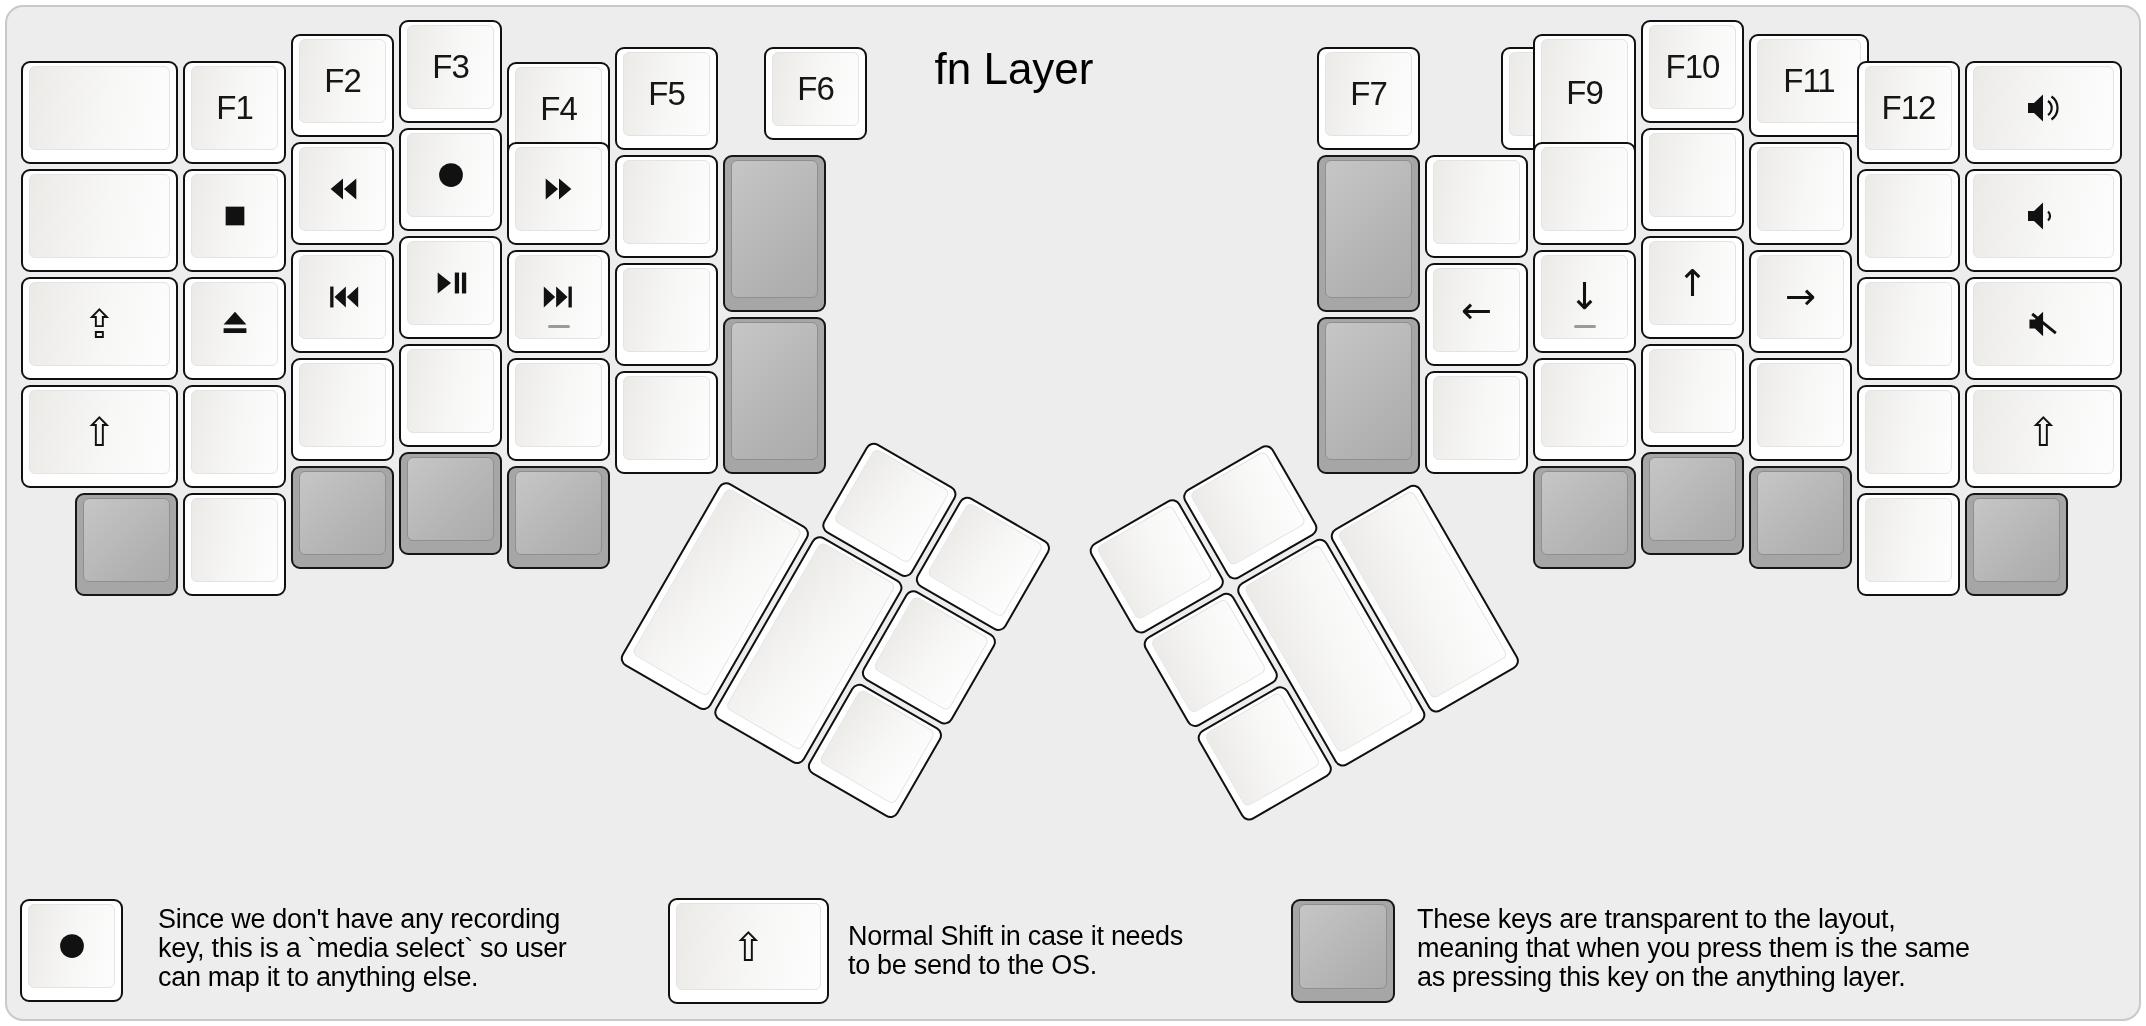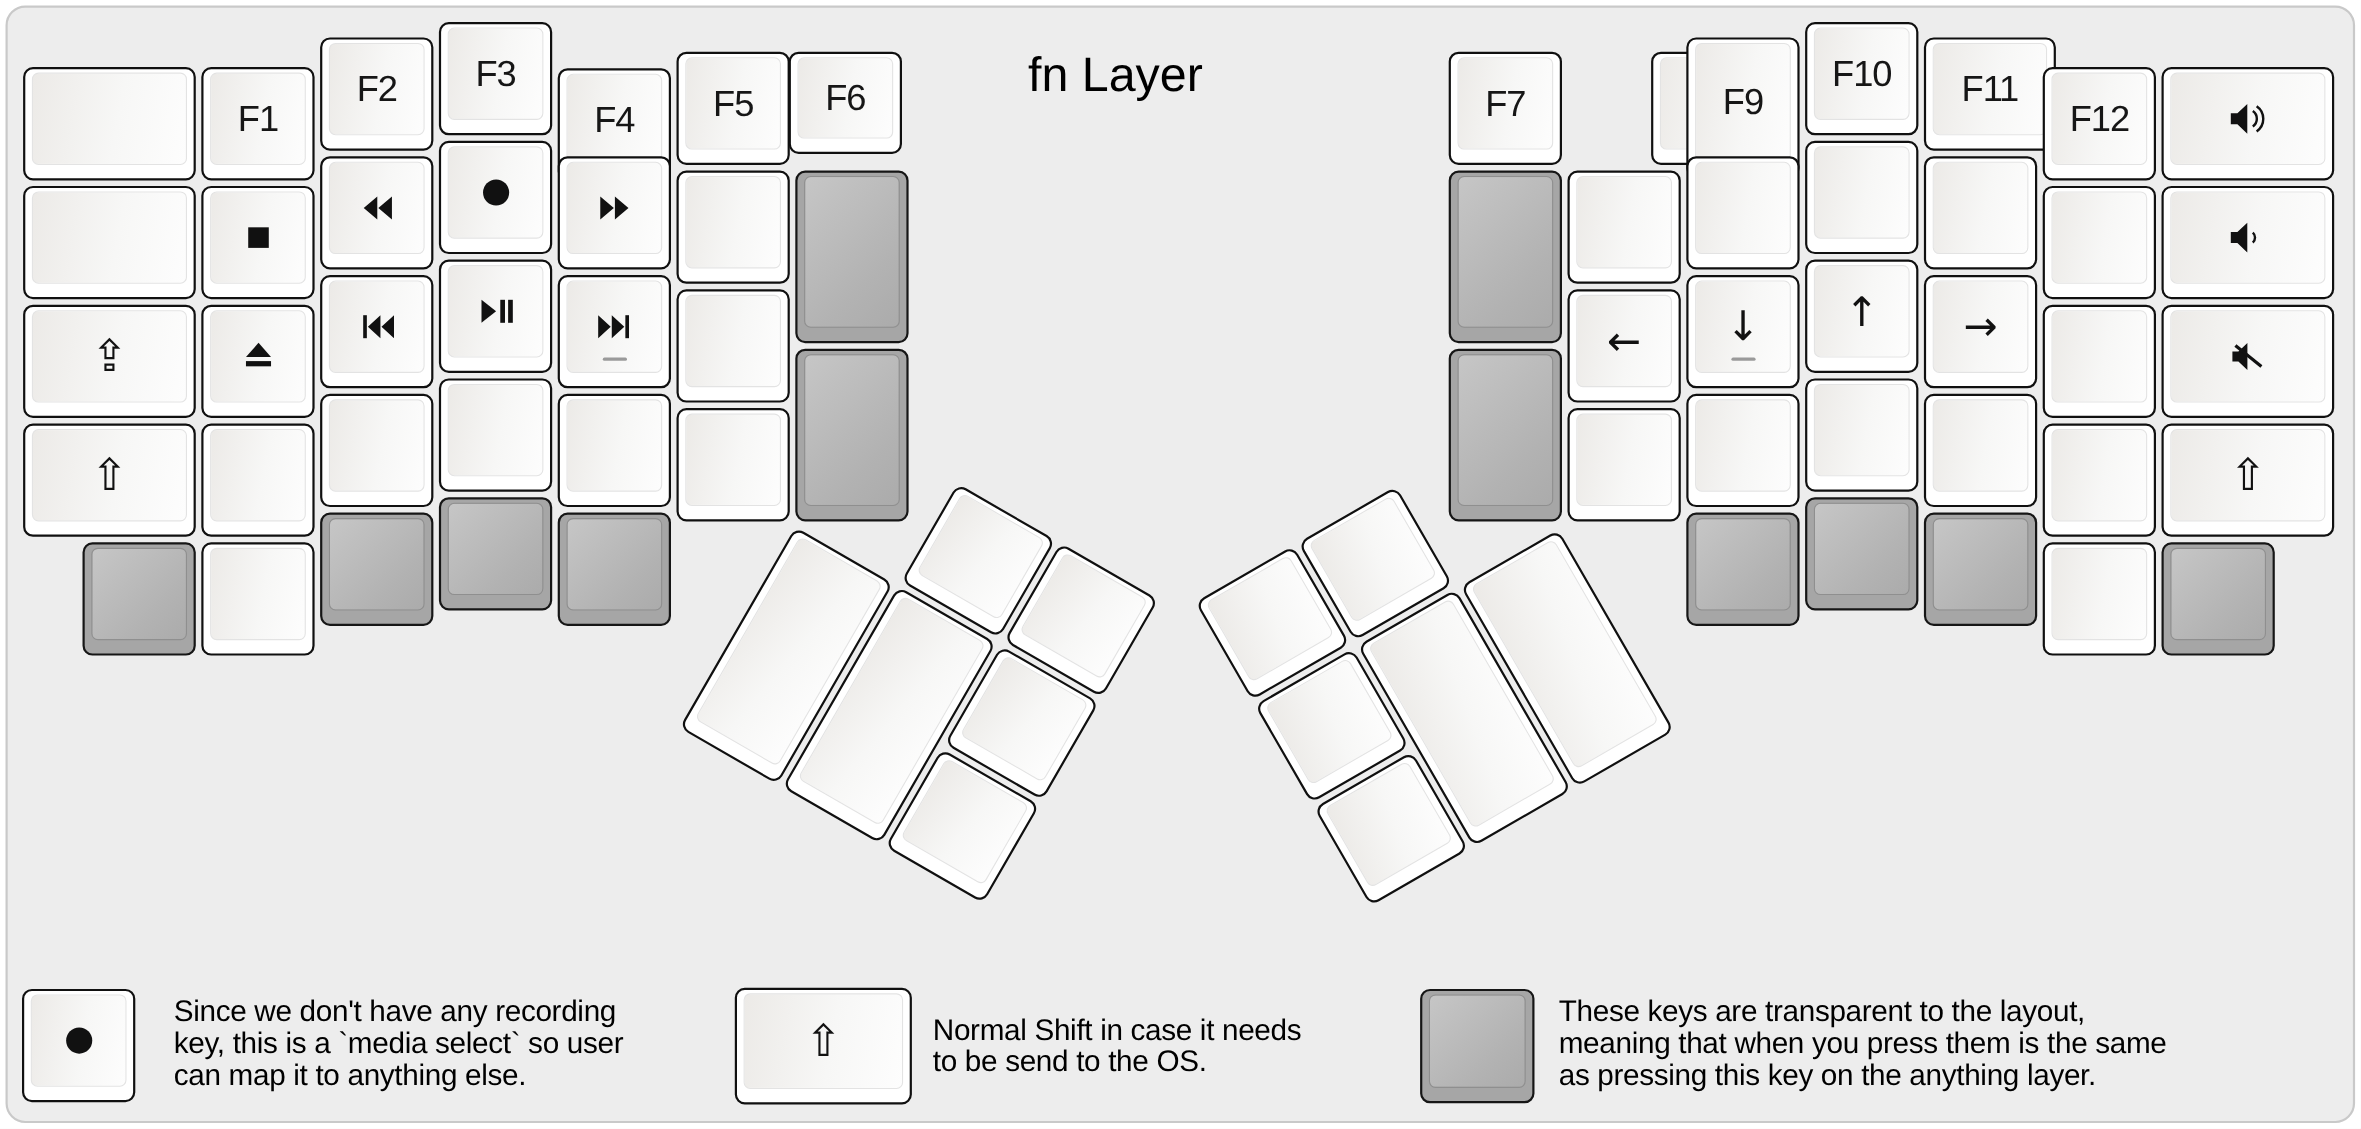--- a/index.html
+++ b/index.html
@@ -75,21 +75,21 @@
       <div class="key" style="left: 507px; top: 33.5px; width: 103px; height: 103px; margin-top: 28px;">
         <div class="cap">
           <span class="klabel">F4</span>
         </div>
       </div>
       <div class="key" style="left: 615px; top: 47px; width: 103px; height: 103px;">
         <div class="cap">
           <span class="klabel">F5</span>
         </div>
       </div>
-      <div class="key" style="left: 717px; top: 47px; width: 103px; height: 93px;">
+      <div class="key" style="left: 764px; top: 47px; width: 103px; height: 93px;">
         <div class="cap">
           <span class="klabel">F6</span>
         </div>
       </div>
       <div class="key" style="left: 21px; top: 168.5px; width: 157px; height: 103px;">
         <div class="cap"></div>
       </div>
       <div class="key" style="left: 183px; top: 168.5px; width: 103px; height: 103px;">
         <div class="cap">
           <span class="kicon">

